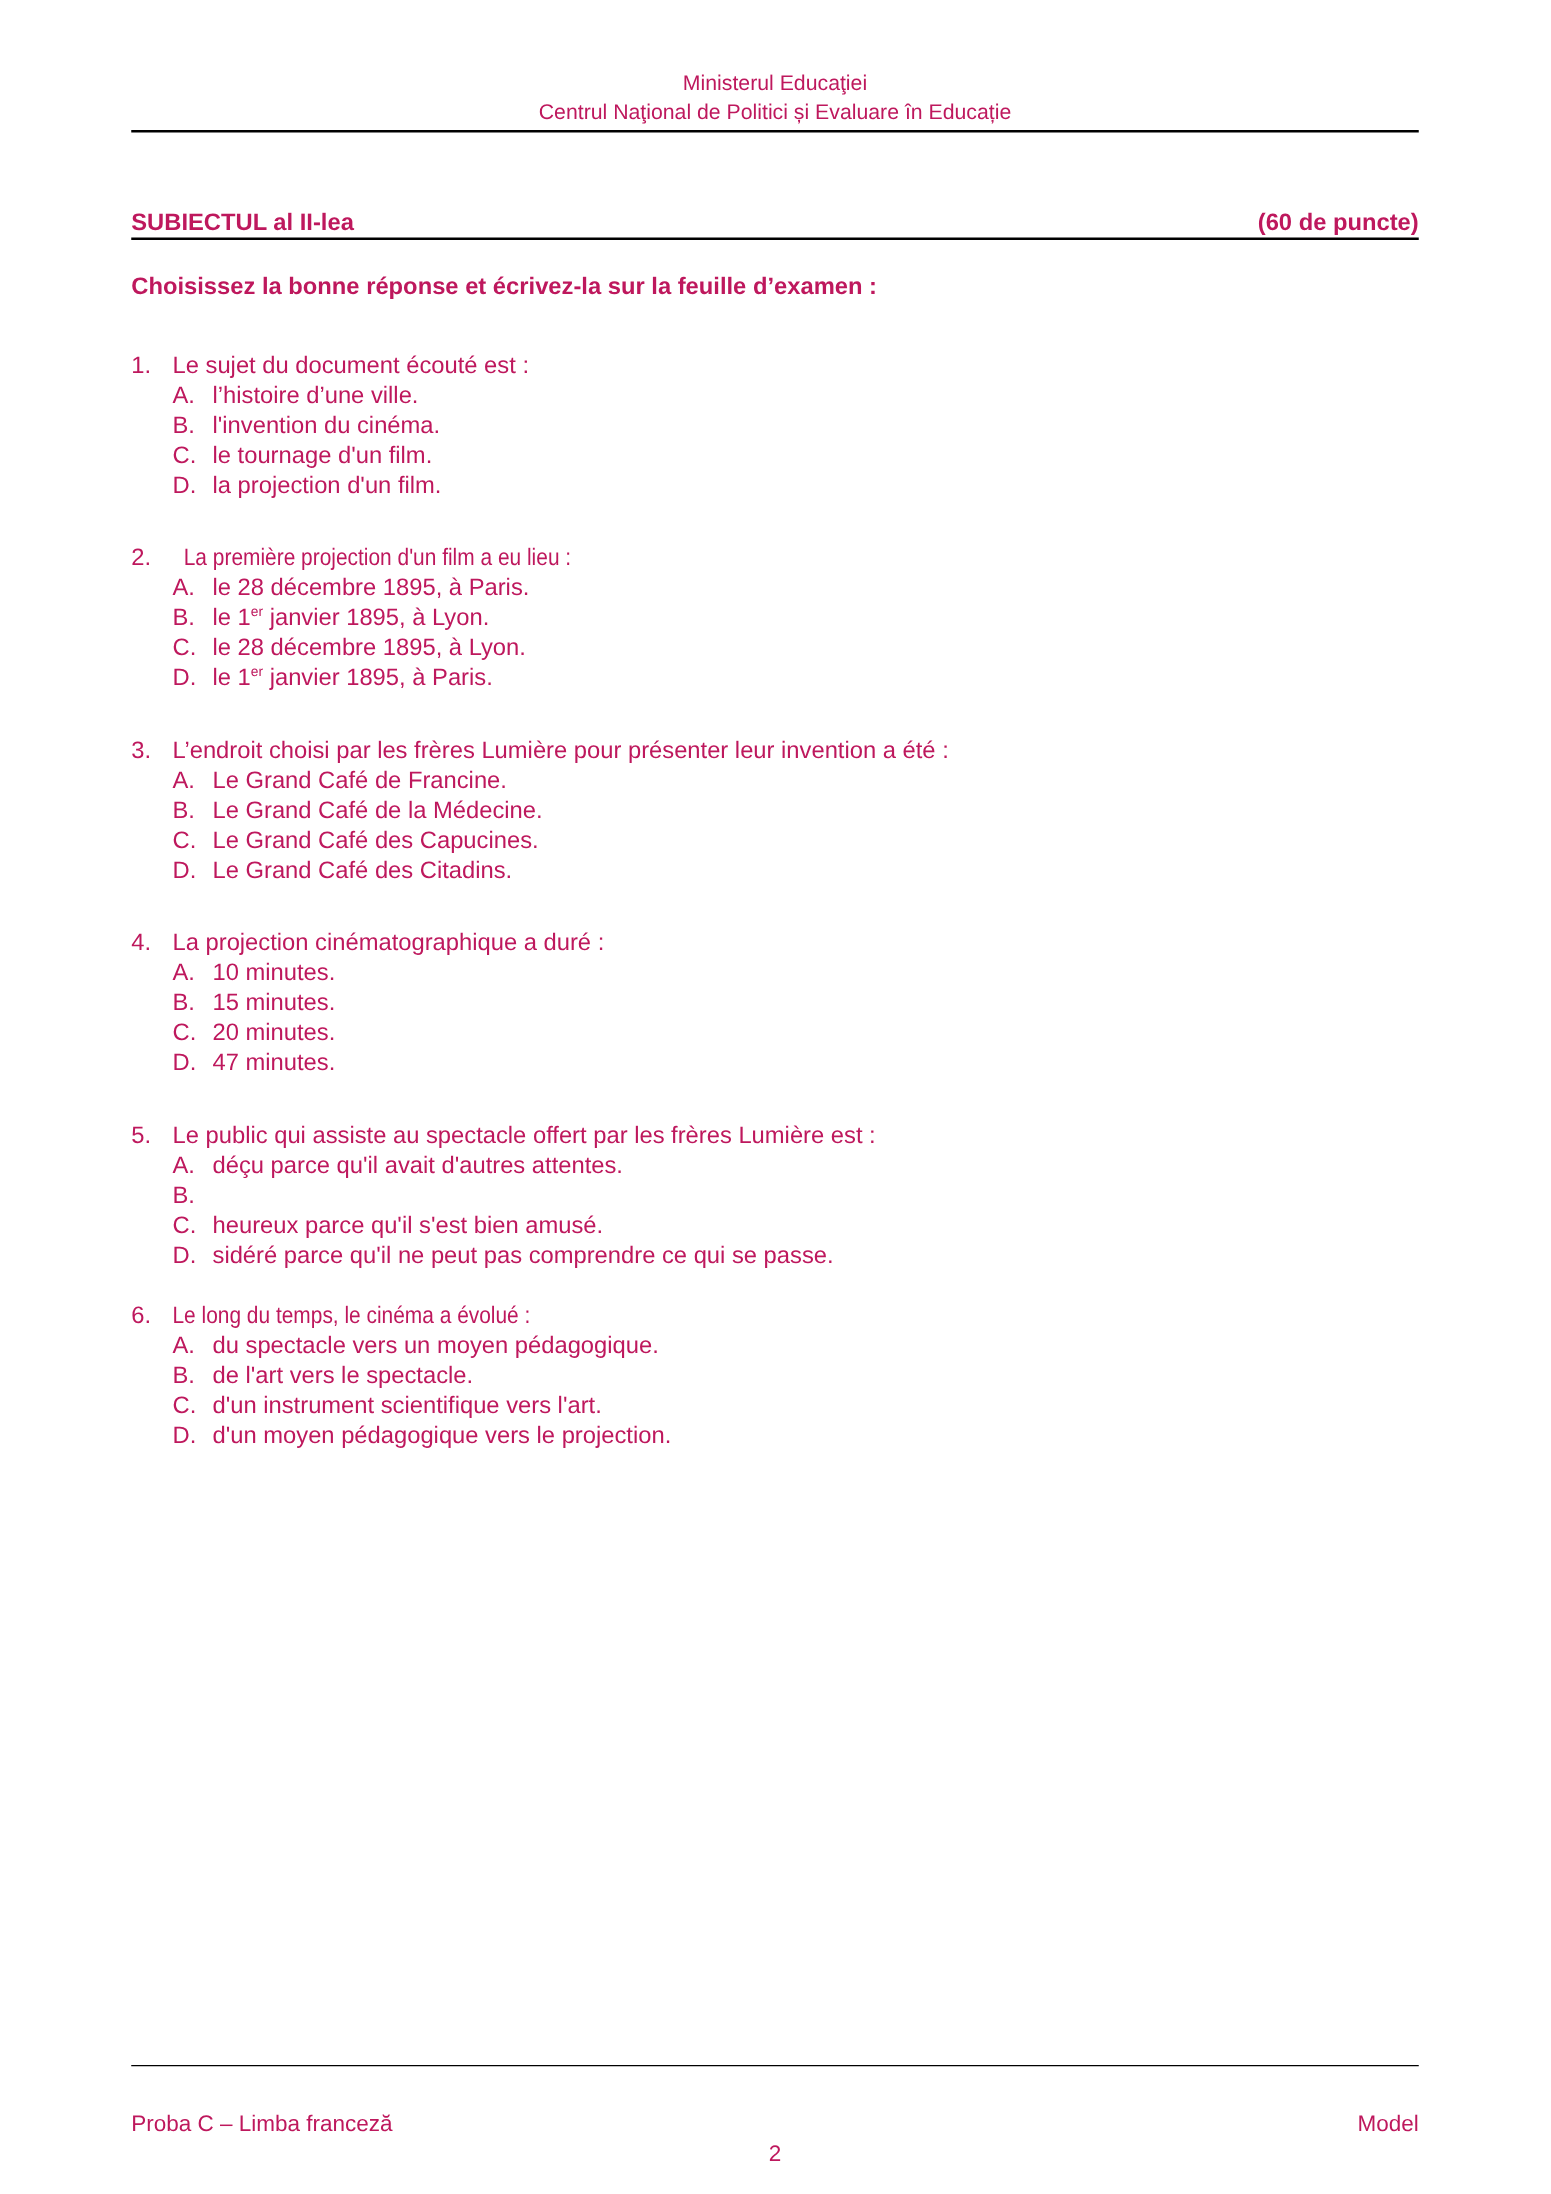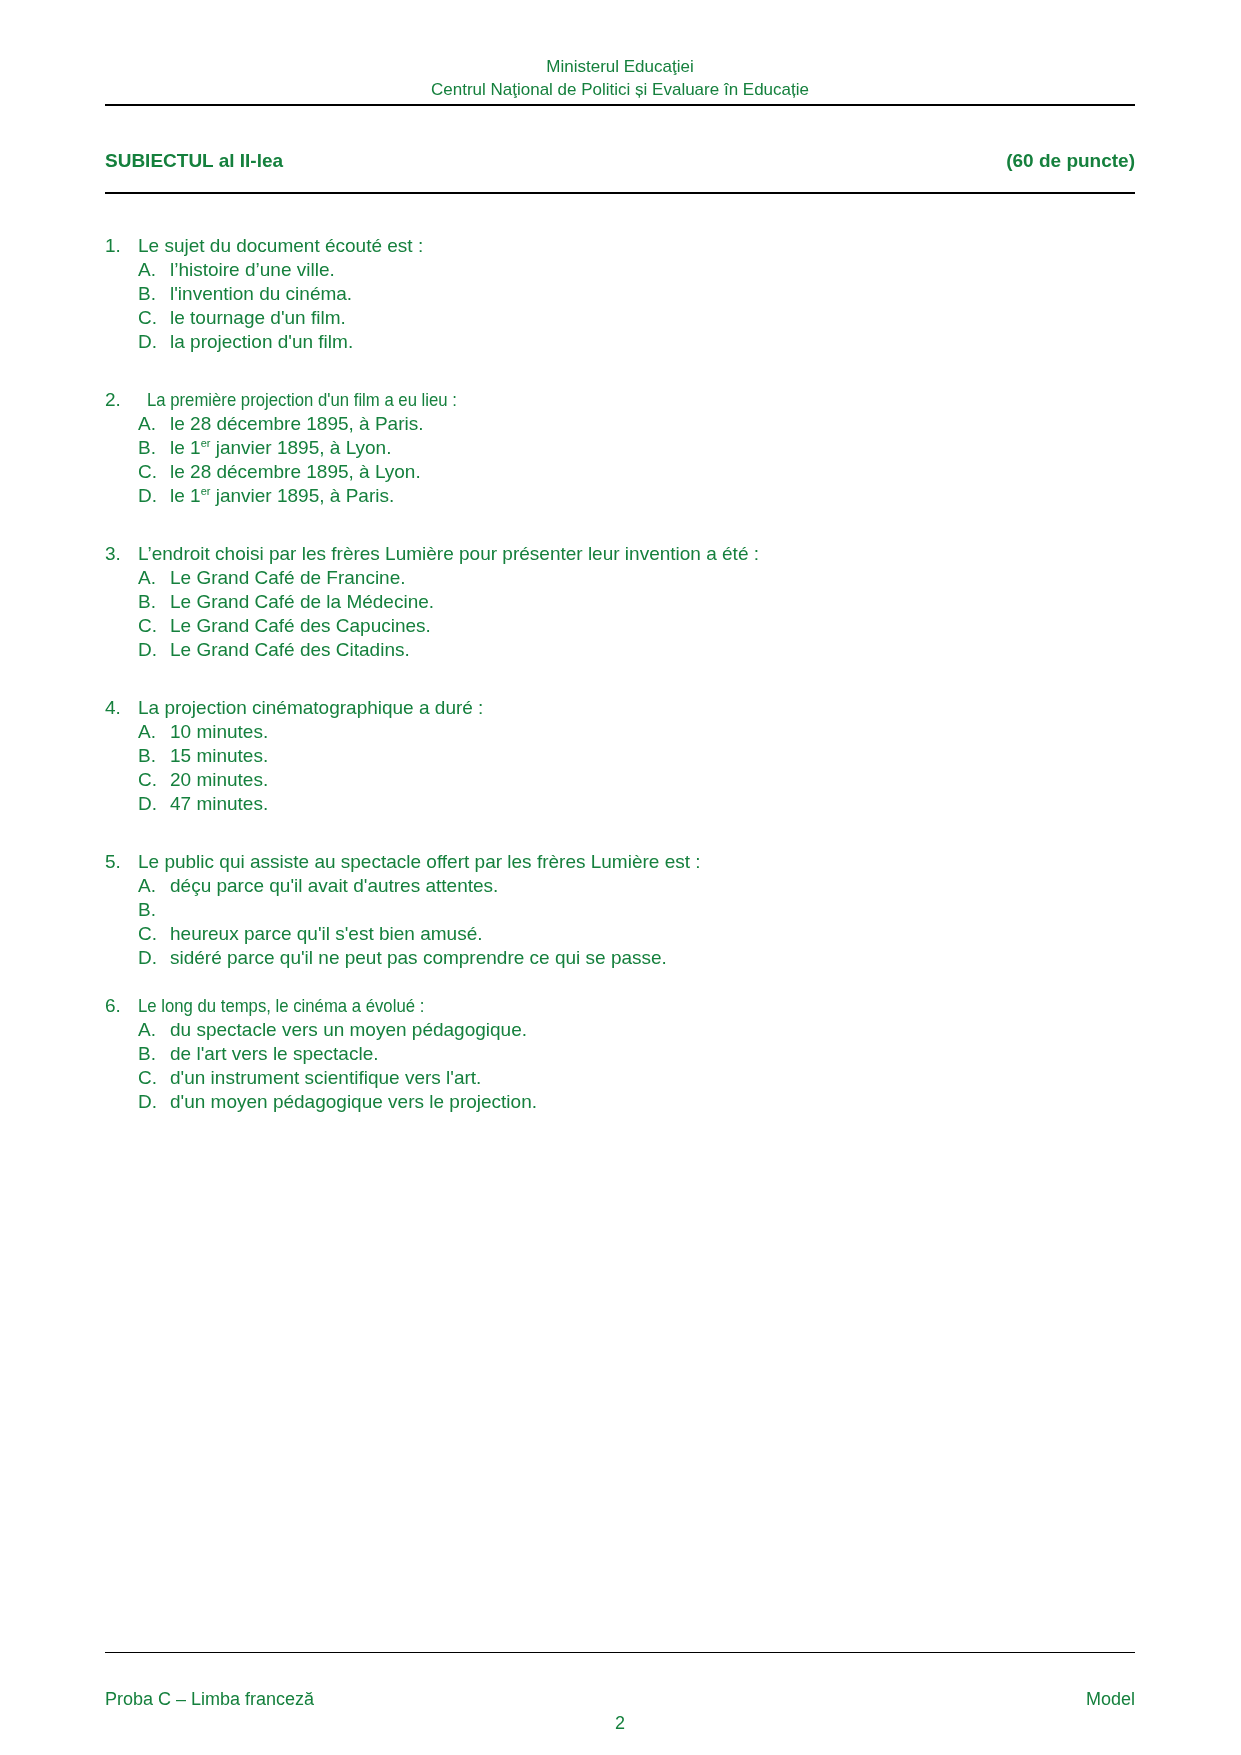--- a/index.html
+++ b/index.html
@@ -2,30 +2,30 @@
 <html><head>
 <meta charset="utf-8">
 <style>
   * { box-sizing: border-box; }
   html, body { margin: 0; padding: 0; background: #ffffff; }
   .page {
     position: relative;
     width: 1241px;
     height: 1754px;
     background: #ffffff;
-    color: #15803d;
+    color: #be185d;
     font-family: "Liberation Sans", "DejaVu Sans", sans-serif;
     overflow: hidden;
   }
   .content { position: absolute; left: 105px; right: 106px; top: 0; }
   .doc-header { padding-top: 55px; text-align: center; font-size: 17px; line-height: 23px; }
   .header-rule { border-bottom: 2px solid #000; margin-top: 3px; }
   .subject-row {
     display: flex; justify-content: space-between; align-items: baseline;
-    margin-top: 44px; padding-bottom: 20px; border-bottom: 2px solid #000;
+    margin-top: 62px; padding-bottom: 0; border-bottom: 2px solid #000;
     font-weight: 700; font-size: 19px;
   }
   .subject-row .title { text-decoration: none; }
   .instruction { margin-top: 27px; font-weight: 700; font-size: 19px; }
   .questions { margin-top: 40px; font-size: 19px; line-height: 24px; }
   .question { margin-top: 34px; }
   .question:first-child { margin-top: 0; }
   .question.tight { margin-top: 24px; }
   .q-line { display: flex; }
   .q-num { flex: 0 0 33px; }
@@ -53,20 +53,21 @@
       <div>Ministerul Educaţiei</div>
       <div>Centrul Naţional de Politici și Evaluare în Educație</div>
       <div class="header-rule"></div>
     </div>
 
     <div class="subject-row">
       <span class="title">SUBIECTUL al II-lea</span>
       <span>(60 de puncte)</span>
     </div>
 
+    <div class="instruction">Choisissez la bonne réponse et écrivez-la sur la feuille d’examen :</div>
 
     <div class="questions">
 
       <div class="question">
         <div class="q-line">
           <span class="q-num">1.</span>
           <span class="q-text">Le sujet du document écouté est :</span>
         </div>
         <div class="option">
           <span class="opt-letter">A.</span>

